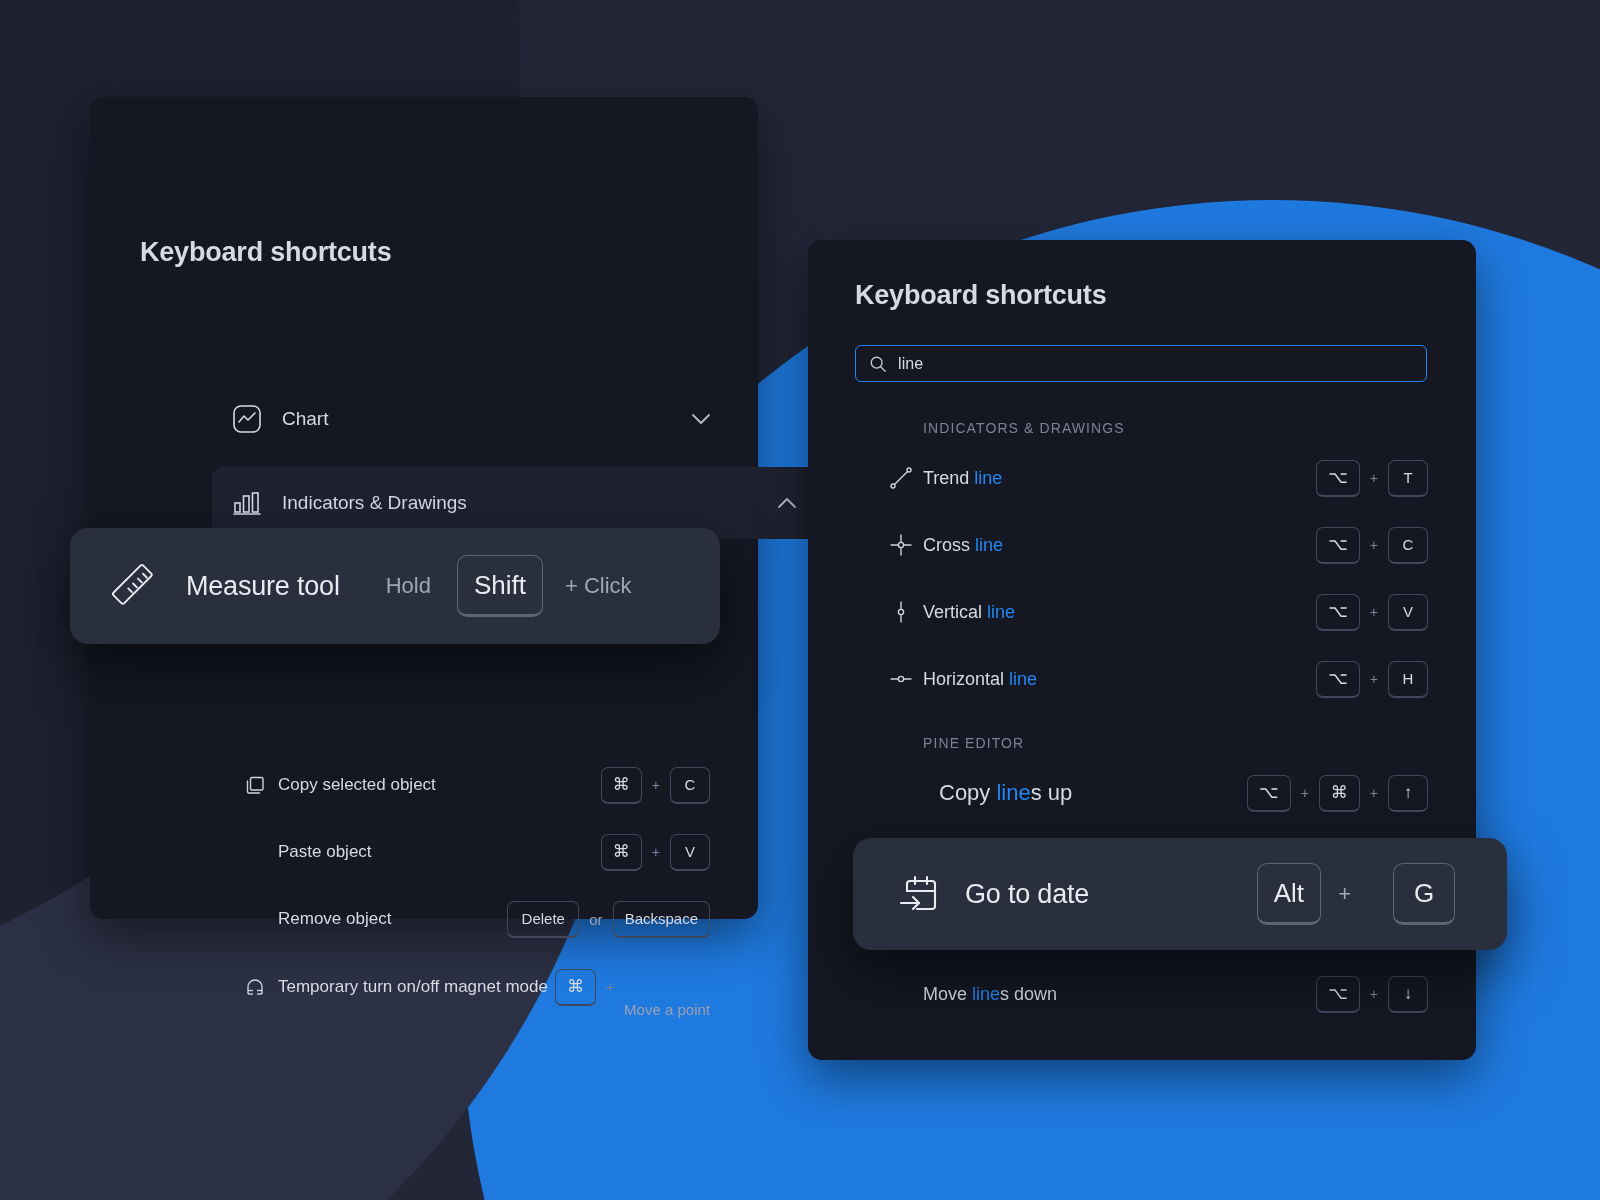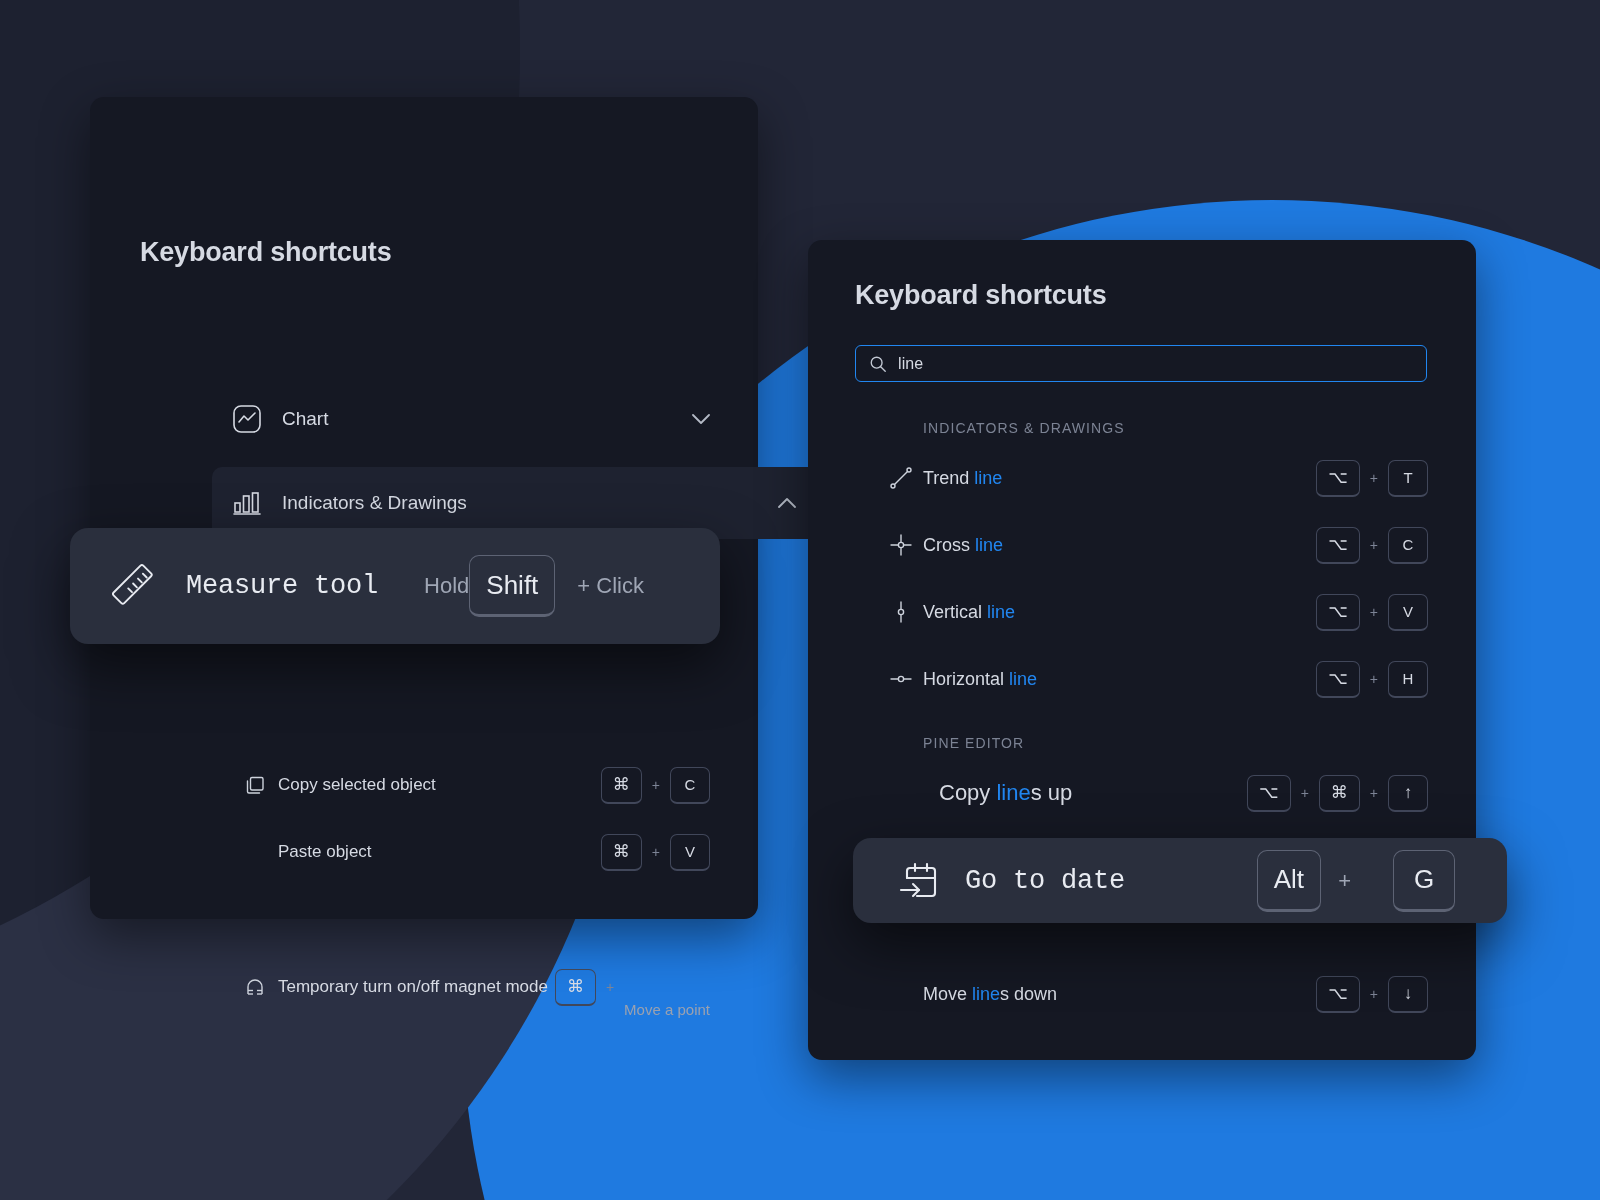--- a/index.html
+++ b/index.html
@@ -125,23 +125,23 @@
 
   
   .callout {
     position:absolute;
     background:#2a2f3d;
     border-radius:18px;
     box-shadow:0 22px 55px rgba(0,0,0,.55);
     display:flex; align-items:center;
   }
   #callout-measure { left:70px; top:528px; width:650px; height:116px; }
-  #callout-date    { left:853px; top:838px; width:654px; height:85px; }
+  #callout-date    { left:853px; top:838px; width:654px; height:112px; }
   .callout .cicon { display:flex; align-items:center; justify-content:center; }
-  .callout .ctitle { color:#e8ebf1; font-size:27px; letter-spacing:-.2px;font-family:Liberation Mono, monospace; }
+  .callout .ctitle { color:#e8ebf1; font-size:27px; letter-spacing:-.2px; }
   .callout .chint  { color:#9fa6b5; font-size:22px; }
   .callout .ckey {
     border:1px solid #5d6374;
     border-bottom:3px solid #5d6374;
     border-radius:10px;
     color:#e8ebf1; font-size:26px;
     display:flex; align-items:center; justify-content:center;
     padding:0 16px; height:62px; min-width:62px;
   }
   .callout .cplus { color:#9fa6b5; font-size:22px; }
@@ -222,20 +222,28 @@
 
     <div class="srow" style="top:725px">
       <span class="rlabel">Paste object</span>
       <span class="rkeys">
         <span class="key glyph">⌘</span>
         <span class="plus">+</span>
         <span class="key">V</span>
       </span>
     </div>
 
+    <div class="srow" style="top:792px">
+      <span class="rlabel">Remove object</span>
+      <span class="rkeys">
+        <span class="key wide">Delete</span>
+        <span class="ortxt">or</span>
+        <span class="key wide">Backspace</span>
+      </span>
+    </div>
 
     <div class="srow" style="top:860px">
       <span class="ricon">
         <svg width="22" height="22" viewBox="0 0 22 22" fill="none" stroke="#cdd2dc" stroke-width="1.4">
           <path d="M4 18 V11 a7 7 0 0 1 14 0 V18"></path>
           <line x1="4" y1="14.5" x2="9" y2="14.5"></line>
           <line x1="13" y1="14.5" x2="18" y2="14.5"></line>
           <line x1="4" y1="18" x2="9" y2="18"></line>
           <line x1="13" y1="18" x2="18" y2="18"></line>
         </svg>
@@ -254,21 +262,21 @@
       <svg width="48" height="48" viewBox="0 0 48 48" fill="none" stroke="#e8ebf1" stroke-width="1.9" stroke-linejoin="round" stroke-linecap="round">
         <rect x="-1" y="15" width="42" height="15" rx="2" transform="rotate(-45 20 22)"></rect>
         <line x1="16.2" y1="26.4" x2="20.0" y2="30.2"></line>
         <line x1="21.1" y1="21.5" x2="24.9" y2="25.3"></line>
         <line x1="26.0" y1="16.6" x2="29.8" y2="20.4"></line>
         <line x1="30.9" y1="11.7" x2="34.7" y2="15.5"></line>
       </svg>
     </span>
     <span class="ctitle">Measure tool</span>
     <span class="chint" style="margin-left:46px">Hold</span>
-    <span class="ckey" style="">Shift</span>
+    <span class="ckey" style="margin-left:26px">Shift</span>
     <span class="chint" style="margin-left:22px">+ Click</span>
   </div>
 
   <div class="panel" id="panel-right">
 
     <div class="panel-title">Keyboard shortcuts</div>
 
     <div class="search" id="search-right">
       <span class="sicon">
         <svg width="18" height="18" viewBox="0 0 20 20" fill="none" stroke="#c3c9d4" stroke-width="1.5">

